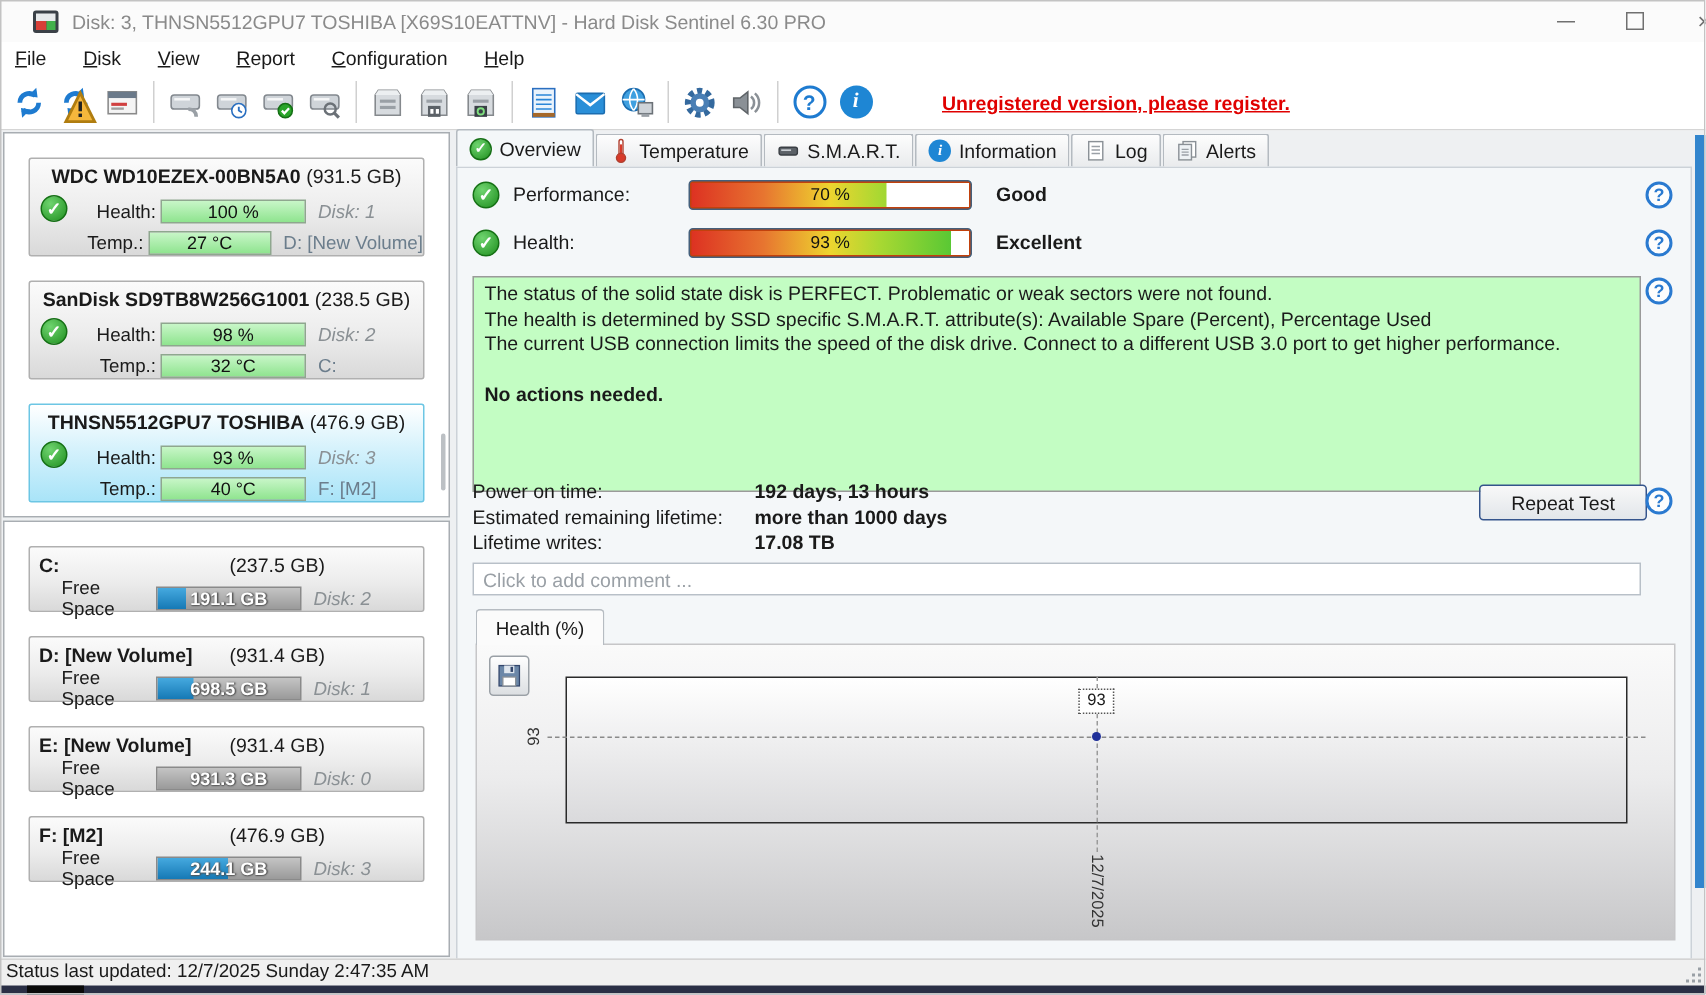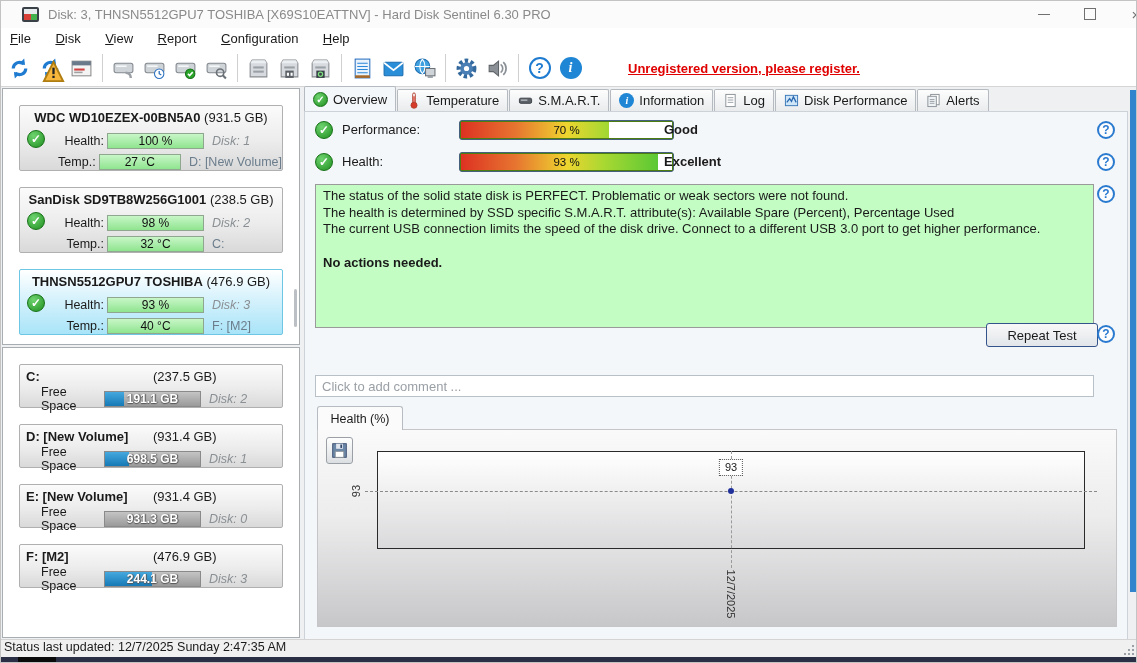--- a/index.html
+++ b/index.html
@@ -76,21 +76,21 @@
   .tab.active{height:24px;background:#f4f7f9;position:relative;z-index:4;}
   .tab-icon{width:15px;height:15px;display:flex;align-items:center;justify-content:center;}
   .mini-ok{width:15px;height:15px;border-radius:50%;background:radial-gradient(circle at 35% 30%,#6fd46f,#1f8f1f);border:1px solid #157015;color:#fff;font-size:10px;font-weight:bold;display:flex;align-items:center;justify-content:center;box-sizing:border-box;}
   .mini-info{width:15px;height:15px;border-radius:50%;background:#1e86d4;color:#fff;font-size:10px;font-weight:bold;font-family:"Liberation Serif",serif;font-style:italic;display:flex;align-items:center;justify-content:center;}
 
   .content{position:absolute;left:0;top:23px;right:0;bottom:0;background:#f4f7f9;border:1px solid #ccd2d8;box-sizing:border-box;}
   .stat-row{position:absolute;left:10px;width:560px;height:20px;}
   #row-perf{top:8px;} #row-health{top:40px;}
   .stat-row .ok-badge2{position:absolute;left:0;top:1px;width:18px;height:18px;border-radius:50%;background:radial-gradient(circle at 35% 30%,#6fd46f,#1f8f1f);border:1px solid #157015;color:#fff;font-size:12px;font-weight:bold;display:flex;align-items:center;justify-content:center;box-sizing:border-box;}
   .stat-label{position:absolute;left:27px;top:2px;font-size:13px;}
-  .meter{position:absolute;left:144px;top:0;width:187px;height:18px;border:1px solid #44607c;border-radius:3px;background:#4d7c0f;overflow:hidden;padding-left:26px;}
+  .meter{position:absolute;left:144px;top:0;width:187px;height:18px;border:1px solid #44607c;border-radius:3px;background:#c2410c;overflow:hidden;}
   .meter-grad{position:absolute;inset:1px;background:linear-gradient(90deg,#dd3222 0%,#e77530 26%,#eed52f 50%,#a8d832 68%,#46c435 100%);}
   .meter-cover{position:absolute;top:1px;bottom:1px;right:1px;background:#fff;}
   .meter-val{position:absolute;inset:0;display:flex;align-items:center;justify-content:center;font-size:11.5px;color:#111;}
   .rating{position:absolute;left:349px;top:2px;font-size:13px;font-weight:bold;}
 
   .help-icon{position:absolute;right:12px;width:18px;height:18px;border-radius:50%;border:2px solid #2a7ad0;color:#2a7ad0;background:#fdfdfd;font-weight:bold;font-size:12px;display:flex;align-items:center;justify-content:center;box-sizing:border-box;}
 
   .status-box{position:absolute;left:10px;top:72px;width:779px;height:144px;background:#c3fdc3;border:1px solid #9a9a9a;box-sizing:border-box;padding:3px 7px;font-size:13px;line-height:16.5px;}
   .status-box .action{font-weight:bold;margin-top:17px;}
 
@@ -439,29 +439,20 @@
           <svg viewBox="0 0 16 16" width="15" height="15">
             <rect x="3" y="1.5" width="10" height="13" fill="#fff" stroke="#8a9096"></rect>
             <path d="M5 5h6M5 7.5h6M5 10h6" stroke="#9aa0a6"></path>
           </svg>
         </span>
         <span>Log</span>
       </div>
     <div class="tab">
         <span class="tab-icon">
           <svg viewBox="0 0 16 16" width="15" height="15">
-            <rect x="1.5" y="2.5" width="13" height="11" fill="#cfe6f8" stroke="#3a78b8"></rect>
-            <path d="M3 10l3-4 2 3 2-5 3 6" fill="none" stroke="#2a68b0" stroke-width="1.4"></path>
-          </svg>
-        </span>
-        <span>Disk Performance</span>
-      </div>
-    <div class="tab">
-        <span class="tab-icon">
-          <svg viewBox="0 0 16 16" width="15" height="15">
             <rect x="5" y="1.5" width="9" height="11" fill="#fff" stroke="#8a9096"></rect>
             <rect x="2" y="3.5" width="9" height="11" fill="#eef2f5" stroke="#8a9096"></rect>
             <path d="M4 7h5M4 9h5M4 11h5" stroke="#9aa0a6"></path>
           </svg>
         </span>
         <span>Alerts</span>
       </div>
   </div>
 
   <div class="content">
@@ -491,20 +482,25 @@
     <div class="help-icon" style="top:41px;">?</div>
 
     <div class="status-box">
       <div>The status of the solid state disk is PERFECT. Problematic or weak sectors were not found.</div>
       <div>The health is determined by SSD specific S.M.A.R.T. attribute(s):  Available Spare (Percent), Percentage Used</div>
       <div>The current USB connection limits the speed of the disk drive. Connect to a different USB 3.0 port to get higher performance.</div>
       <div class="action">No actions needed.</div>
     </div>
     <div class="help-icon" style="top:73px;">?</div>
 
+    <div class="stats">
+      <div class="srow"><span class="slabel">Power on time:</span><span class="sval">192 days, 13 hours</span></div>
+      <div class="srow"><span class="slabel">Estimated remaining lifetime:</span><span class="sval">more than 1000 days</span></div>
+      <div class="srow"><span class="slabel">Lifetime writes:</span><span class="sval">17.08 TB</span></div>
+    </div>
     <div class="repeat-btn">Repeat Test</div>
     <div class="help-icon" style="top:213px;">?</div>
 
     <input class="comment" type="text" placeholder="Click to add comment ..." style="">
 
     <div class="chart-tab">Health (%)</div>
     <div class="chart-panel">
       <div class="save-btn">
         <svg viewBox="0 0 20 20">
             <rect x="2" y="2" width="16" height="16" fill="#6b87a8" stroke="#33466b"></rect>

